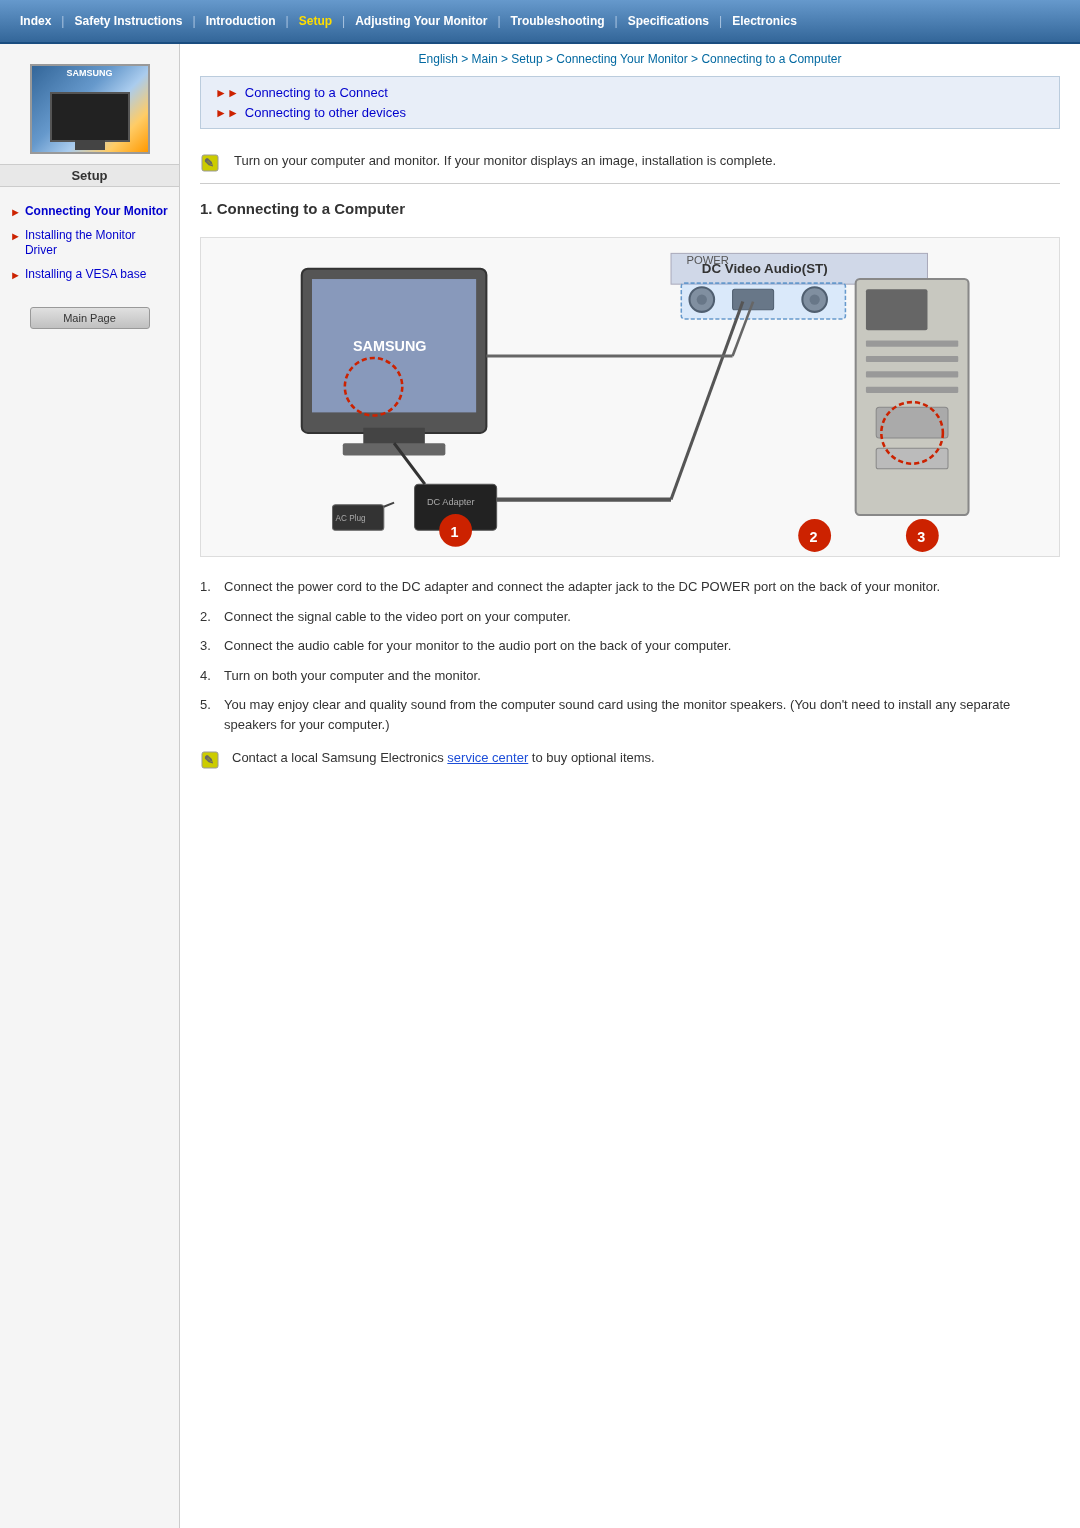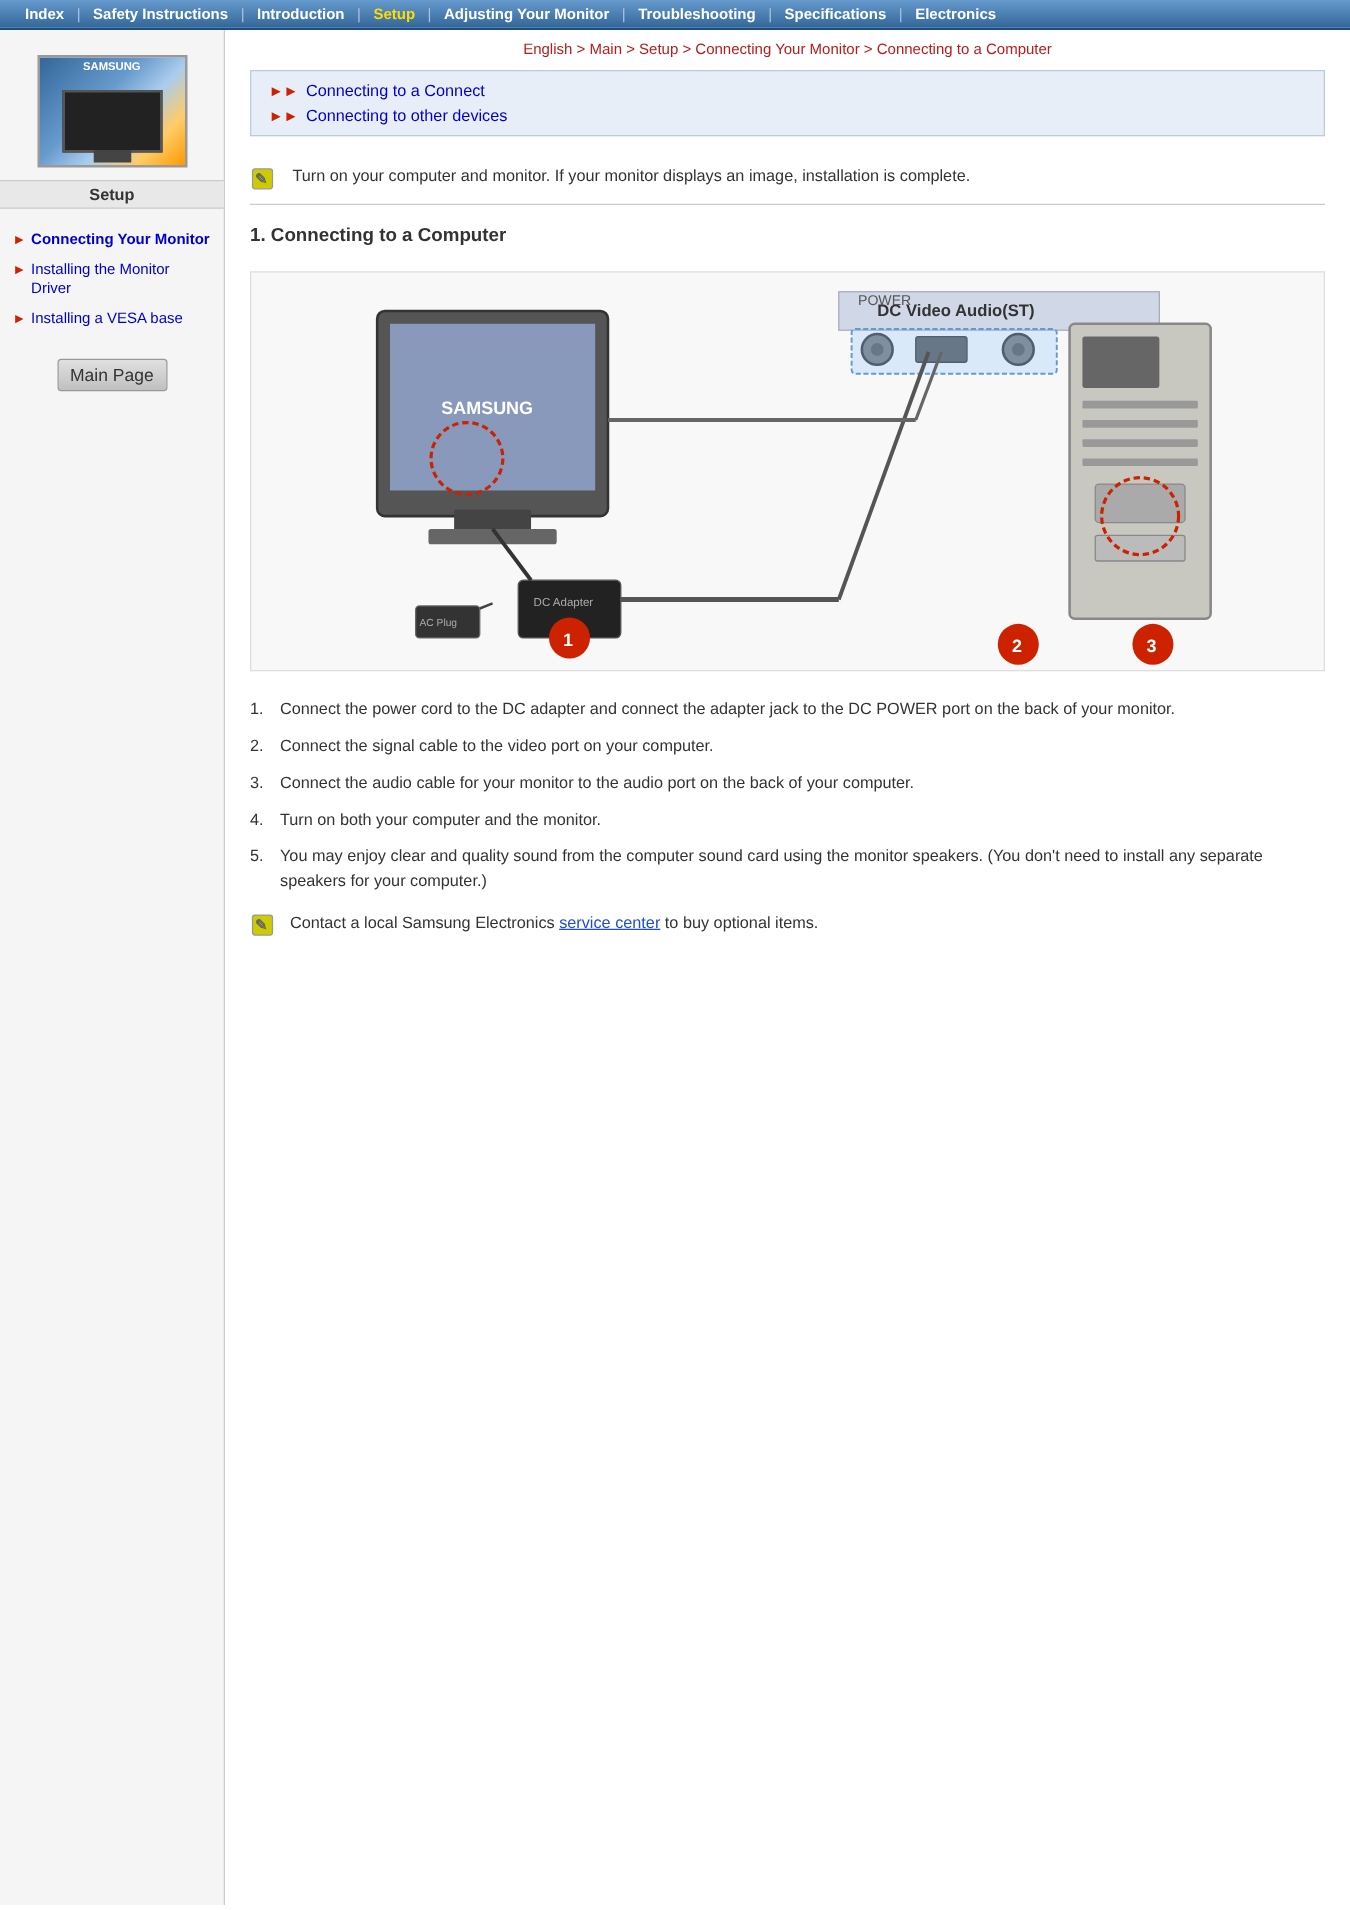--- a/index.html
+++ b/index.html
@@ -11,21 +11,21 @@
       width: 1080px;
       min-height: 1528px;
     }
 
     
     .nav-bar {
       background: linear-gradient(to bottom, #6699cc, #336699);
       display: flex;
       align-items: center;
       padding: 4px 10px;
-      height: 24px;
+      height: 44px;
       border-bottom: 2px solid #1a4d80;
     }
     .nav-bar .nav-item {
       color: #fff;
       font-size: 12px;
       font-weight: bold;
       padding: 0 10px;
       cursor: pointer;
       white-space: nowrap;
     }
@@ -124,41 +124,41 @@
     .sidebar-nav-item.active {
       font-weight: bold;
     }
     .sidebar-nav-item span {
       text-decoration: none;
     }
 
     .main-page-btn {
       display: block;
       margin: 12px auto;
-      width: 88px;
+      width: 120px;
       padding: 4px 8px;
       background: linear-gradient(to bottom, #e0e0e0, #c0c0c0);
       border: 1px solid #999;
       border-radius: 3px;
       text-align: center;
-      font-size: 14px;
+      font-size: 11px;
       color: #333;
       cursor: pointer;
     }
 
     
     .content {
       flex: 1;
       padding: 0 20px 20px 20px;
     }
 
     
     .breadcrumb {
       font-size: 12px;
-      color: #b91c1c;
+      color: #0369a1;
       padding: 8px 0 10px;
       text-align: center;
     }
 
     
     .links-section {
       background: #e8eef8;
       border: 1px solid #bbccdd;
       padding: 8px 14px;
       margin-bottom: 14px;

